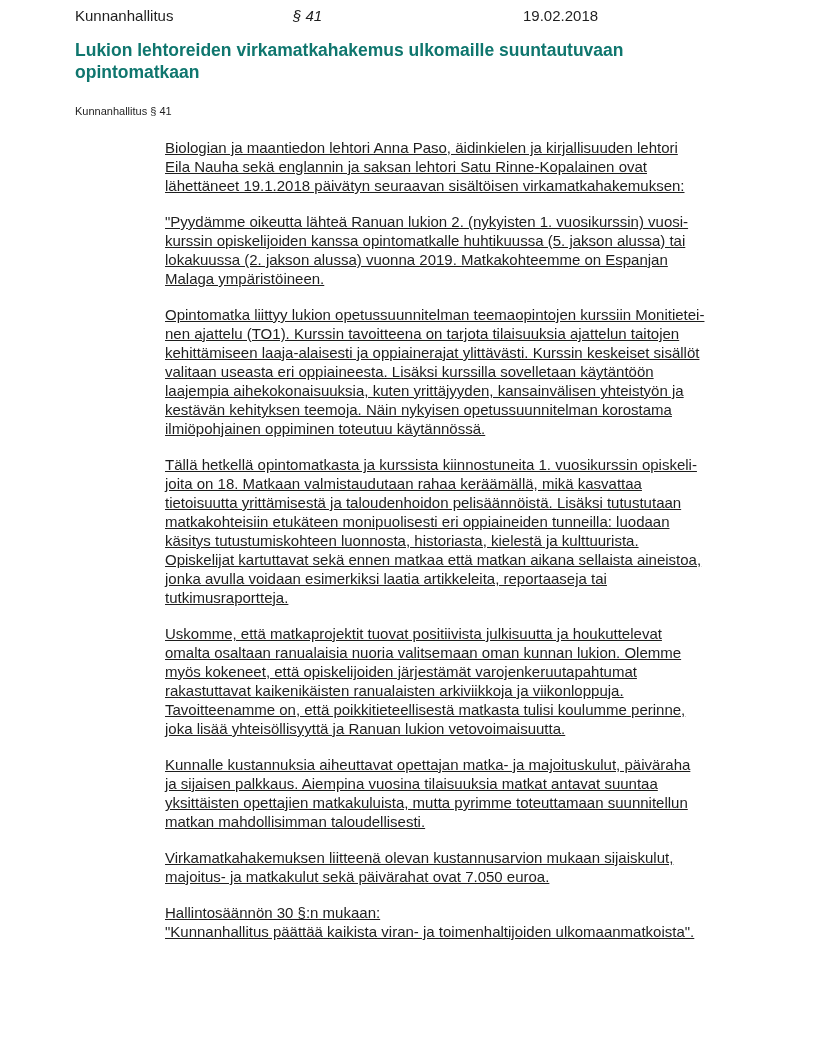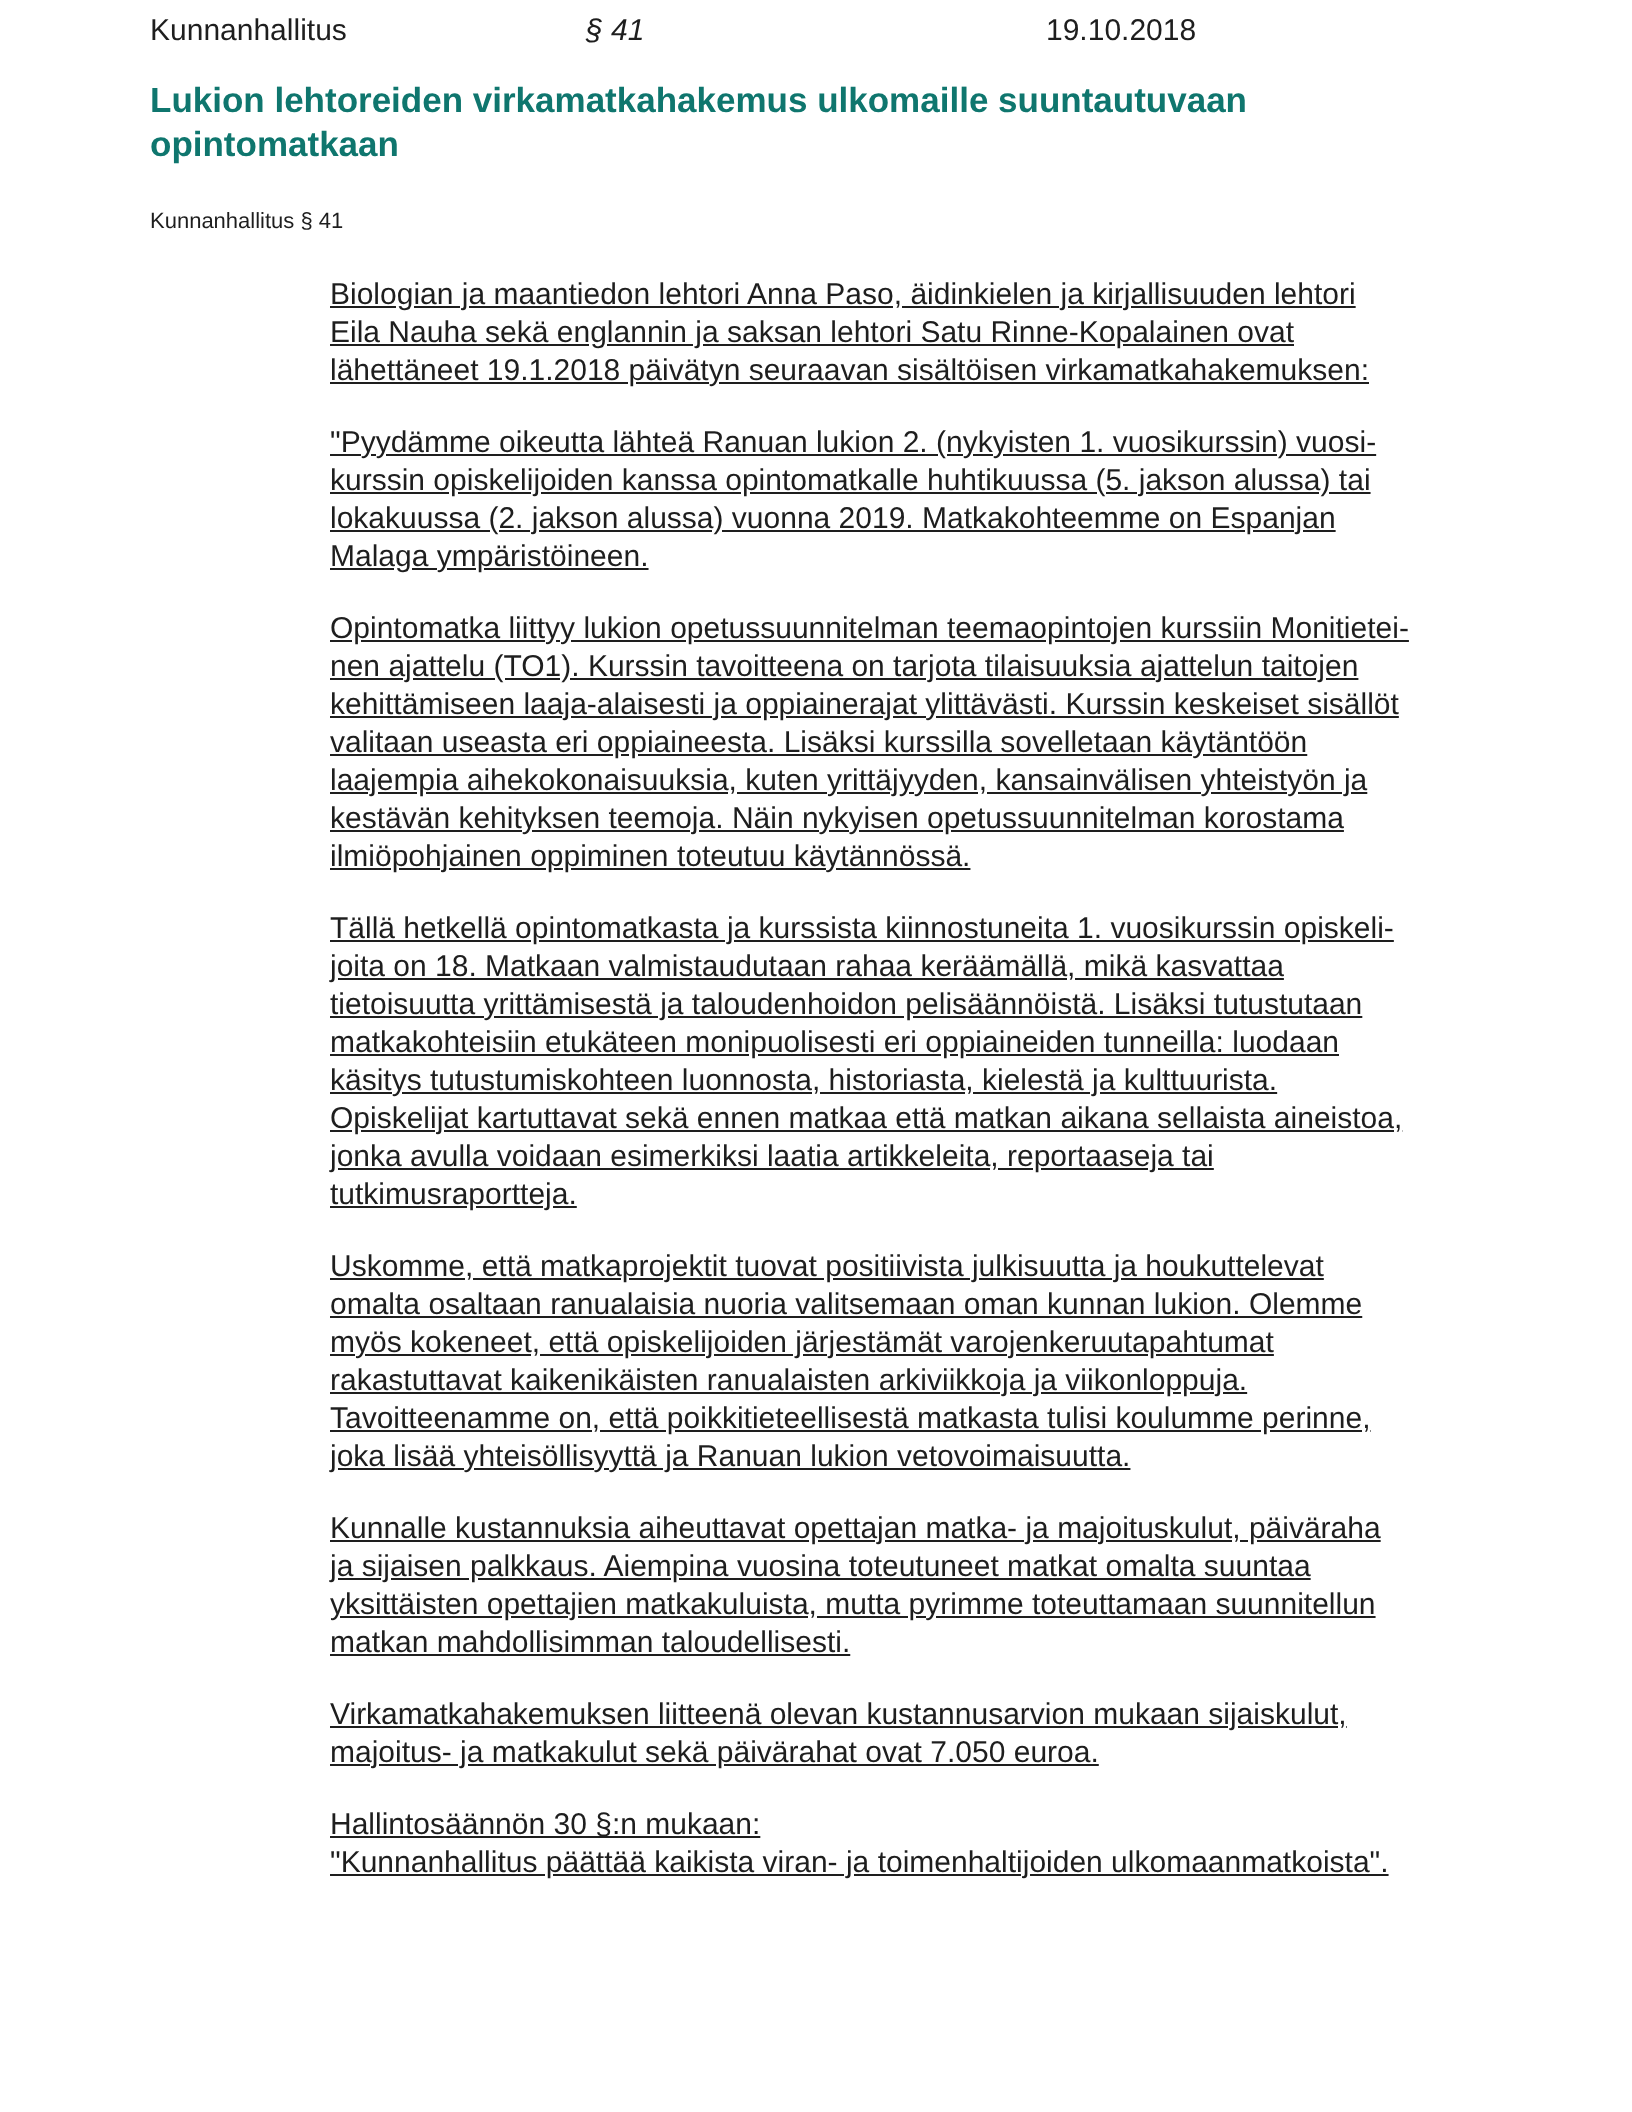--- a/index.html
+++ b/index.html
@@ -56,21 +56,21 @@
     line-height: 19px;
     white-space: pre-line;
   }
 </style>
 </head>
 <body>
 
 <div class="page">
 
   <div class="doc-header">
-    <span class="committee">Kunnanhallitus</span><span class="section">§ 41</span><span class="date">19.10.2018</span>
+    <span class="committee">Kunnanhallitus</span><span class="section">§ 41</span><span class="date">19.02.2018</span>
   </div>
 
   <h1 class="doc-title">Lukion lehtoreiden virkamatkahakemus ulkomaille suuntautuvaan
 opintomatkaan</h1>
 
 
   <div class="section-reference">Kunnanhallitus § 41</div>
 
   <div class="body-block">
     <p>Biologian ja maantiedon lehtori Anna Paso, äidinkielen ja kirjallisuuden lehtori
@@ -95,21 +95,21 @@
 Opiskelijat kartuttavat sekä ennen matkaa että matkan aikana sellaista aineistoa,
 jonka avulla voidaan esimerkiksi laatia artikkeleita, reportaaseja tai
 tutkimusraportteja.</p>
     <p>Uskomme, että matkaprojektit tuovat positiivista julkisuutta ja houkuttelevat
 omalta osaltaan ranualaisia nuoria valitsemaan oman kunnan lukion. Olemme
 myös kokeneet, että opiskelijoiden järjestämät varojenkeruutapahtumat
 rakastuttavat kaikenikäisten ranualaisten arkiviikkoja ja viikonloppuja.
 Tavoitteenamme on, että poikkitieteellisestä matkasta tulisi koulumme perinne,
 joka lisää yhteisöllisyyttä ja Ranuan lukion vetovoimaisuutta.</p>
     <p>Kunnalle kustannuksia aiheuttavat opettajan matka- ja majoituskulut, päiväraha
-ja sijaisen palkkaus. Aiempina vuosina toteutuneet matkat omalta suuntaa
+ja sijaisen palkkaus. Aiempina vuosina tilaisuuksia matkat antavat suuntaa
 yksittäisten opettajien matkakuluista, mutta pyrimme toteuttamaan suunnitellun
 matkan mahdollisimman taloudellisesti.</p>
     <p>Virkamatkahakemuksen liitteenä olevan kustannusarvion mukaan sijaiskulut,
 majoitus- ja matkakulut sekä päivärahat ovat 7.050 euroa.</p>
     <p>Hallintosäännön 30 §:n mukaan:
 "Kunnanhallitus päättää kaikista viran- ja toimenhaltijoiden ulkomaanmatkoista".</p>
   </div>
 
 </div>
 

